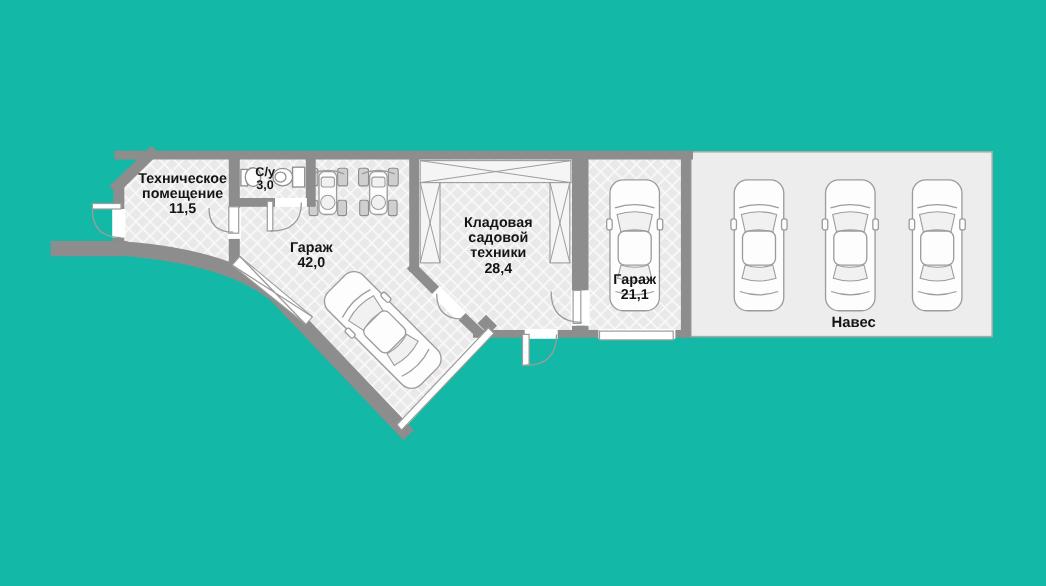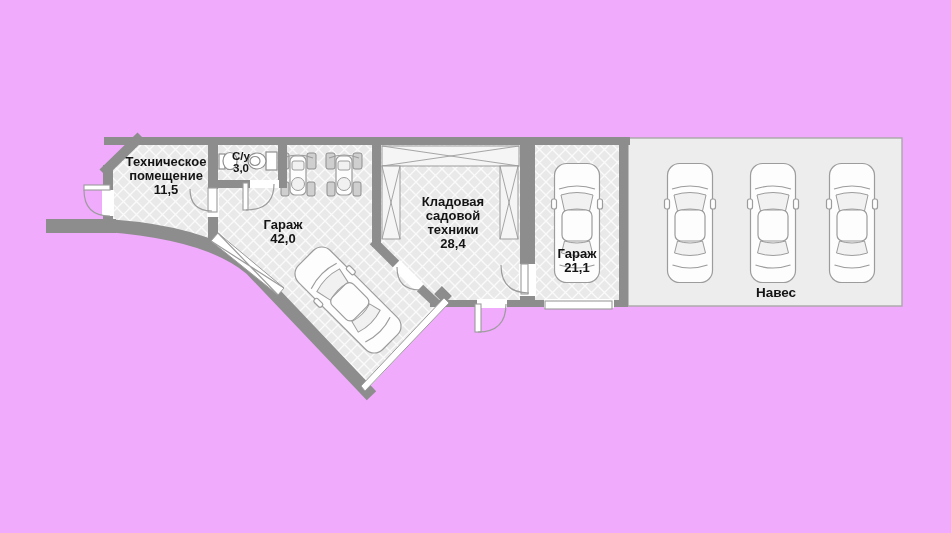--- a/index.html
+++ b/index.html
@@ -1,21 +1,21 @@
 <!DOCTYPE html>
 <html style="--c-wall: #8d8d8d; --c-floor: #e9e9e9; --c-hatch: #fafafa; --c-bath: #8ad3e6; --c-bath_hatch: #c4ebf4; --c-canopy: #ededed; --c-outline: #9c9c9c; --c-text: #141414;"><head>
 <meta charset="utf-8">
 <style>
   :root{
     --c-wall:#8d8d8d; --c-floor:#e9e9e9; --c-hatch:#fafafa;
     --c-bath:#8ad3e6; --c-bath_hatch:#c4ebf4; --c-canopy:#ededed;
     --c-outline:#9c9c9c; --c-text:#141414;
   }
   html,body{margin:0;padding:0;background:#fff;}
-  .stage{position:relative;width:951px;height:533px;background:#f0abfc;overflow:hidden;}
+  .stage{position:relative;width:951px;height:533px;background:#14b8a6;overflow:hidden;}
   svg{position:absolute;left:0;top:0;}
   .wall{fill:var(--c-wall);}
   .wallln{stroke:var(--c-wall);fill:none;}
   .gap{fill:#ffffff;}
   .gapln{stroke:#ffffff;fill:none;}
   .thin{stroke:var(--c-outline);stroke-width:1.2;fill:none;}
   .leaf{fill:#ffffff;stroke:var(--c-outline);stroke-width:1.1;}
   .band{fill:#ffffff;stroke:var(--c-outline);stroke-width:1;}
   .shelf{fill:#f5f5f5;stroke:var(--c-outline);stroke-width:1;}
   .shelfx{stroke:var(--c-outline);stroke-width:0.9;fill:none;}

